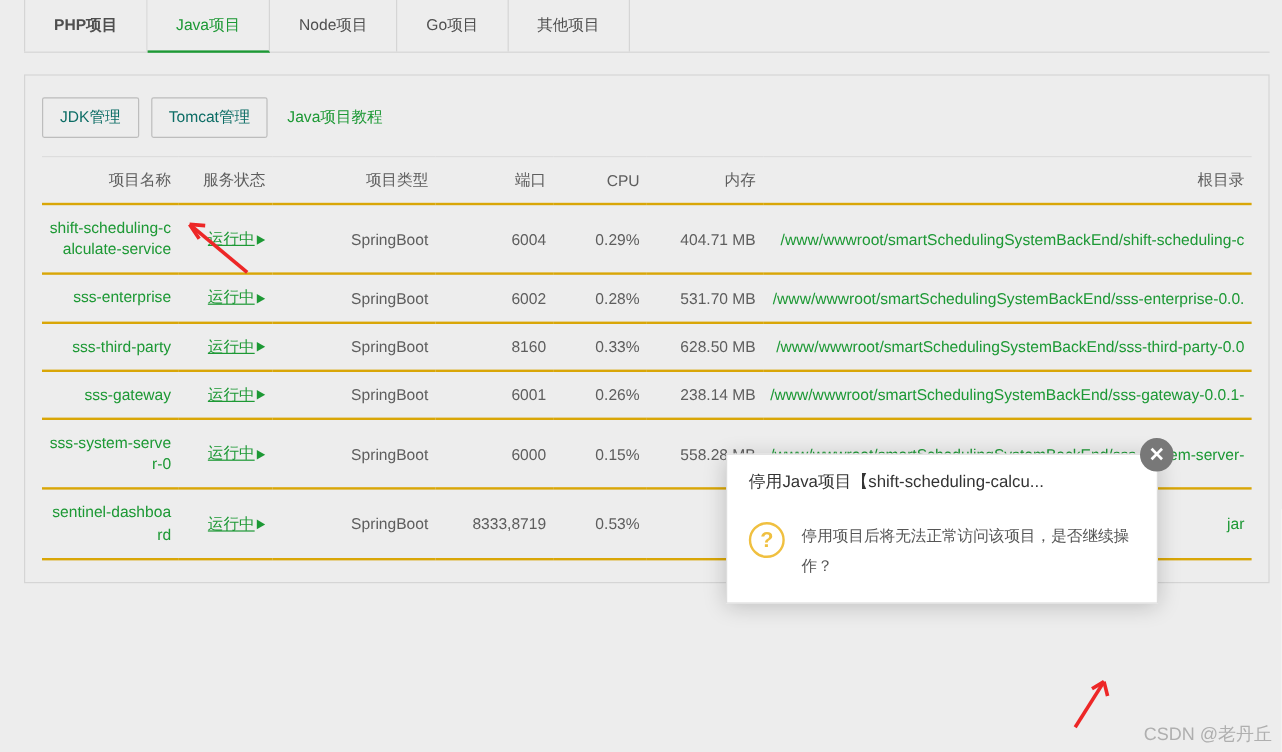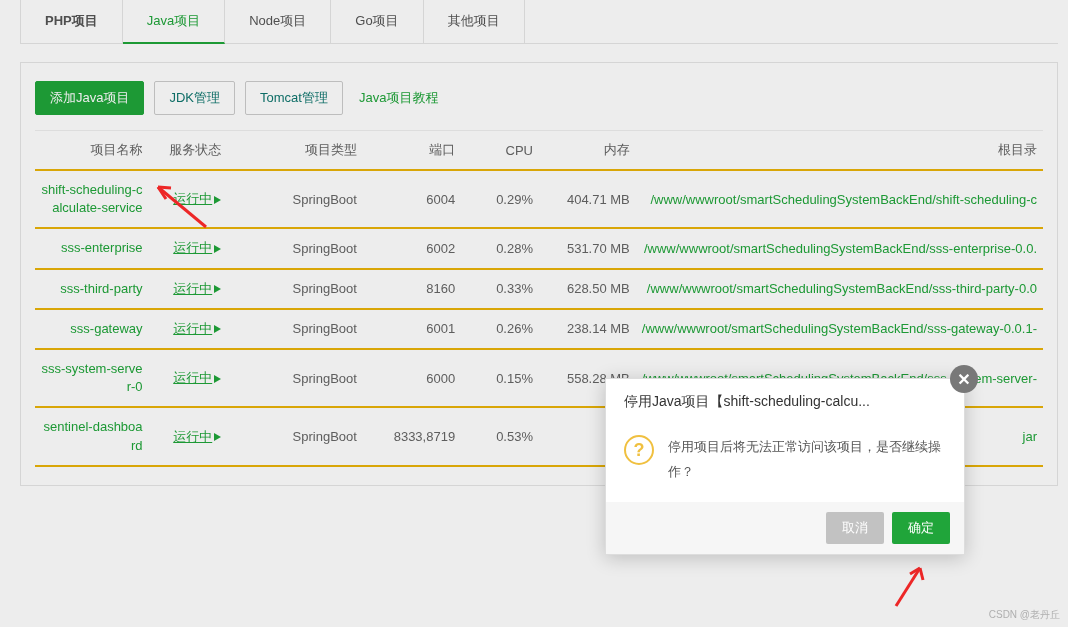--- a/index.html
+++ b/index.html
@@ -193,21 +193,21 @@
       color: #fff;
       padding: 7px 16px;
       cursor: pointer;
       border-radius: 2px;
       font-size: 13px;
     }
     .watermark {
       position: absolute;
       right: 8px; bottom: 5px;
       color: #bdbdbd;
-      font-size: 10px;
+      font-size: 15px;
     }
     .col-name{width:120px}
     .col-status{width:80px}
     .col-type{width:140px}
     .col-port{width:100px}
     .col-cpu{width:80px}
     .col-mem{width:100px}
   </style>
 </head>
 <body>
@@ -216,21 +216,20 @@
   <div class="tabs">
     <div class="tab">PHP项目</div>
     <div class="tab active">Java项目</div>
     <div class="tab">Node项目</div>
     <div class="tab">Go项目</div>
     <div class="tab">其他项目</div>
   </div>
 
   <div class="content-box">
     <div class="toolbar">
-      <button class="btn primary">添加Java项目</button>
       <button class="btn">JDK管理</button>
       <button class="btn">Tomcat管理</button>
       <span class="link-green">Java项目教程</span>
     </div>
 
     <table>
       <thead>
         <tr>
           <th class="col-name">项目名称</th>
           <th class="col-status">服务状态</th>
@@ -313,19 +312,15 @@
   <path d="M 30 8 L 20 14 M 30 8 L 33 20" stroke="#ff2a2a" stroke-width="3" fill="none"></path>
 </svg>
 
 <div class="dialog">
   <div class="dialog-close">✕</div>
   <div class="dialog-title">停用Java项目【shift-scheduling-calcu...</div>
   <div class="dialog-body">
     <div class="q-icon">?</div>
     <div class="dialog-text">停用项目后将无法正常访问该项目，是否继续操作？</div>
   </div>
-  <div class="dialog-foot">
-    <button class="btn-gray">取消</button>
-    <button class="btn-green">确定</button>
-  </div>
 </div>
 
 <div class="watermark">CSDN @老丹丘</div>
 
 </body></html>

